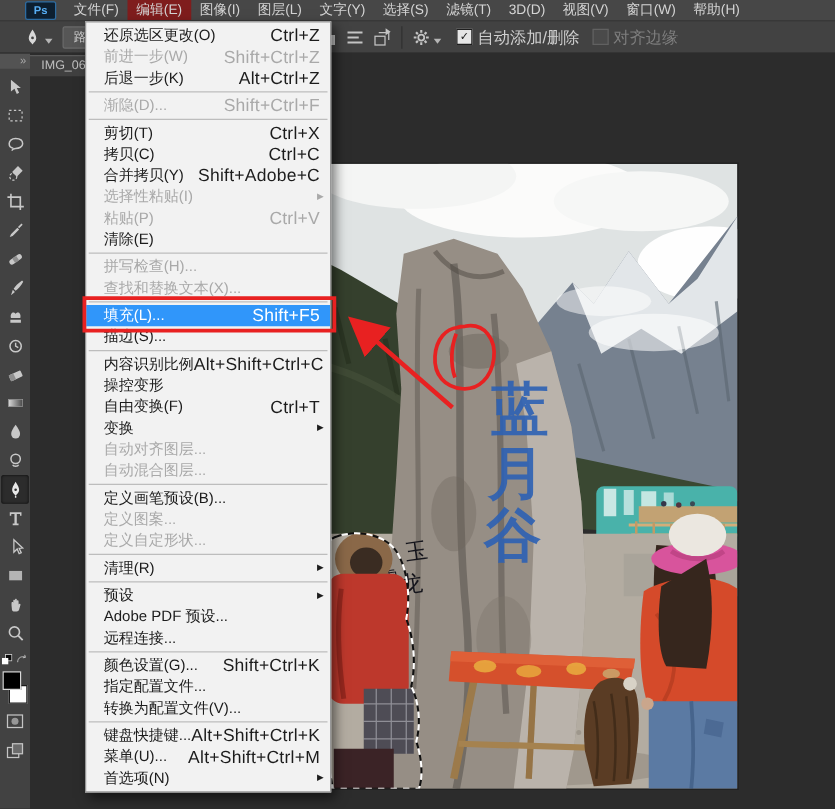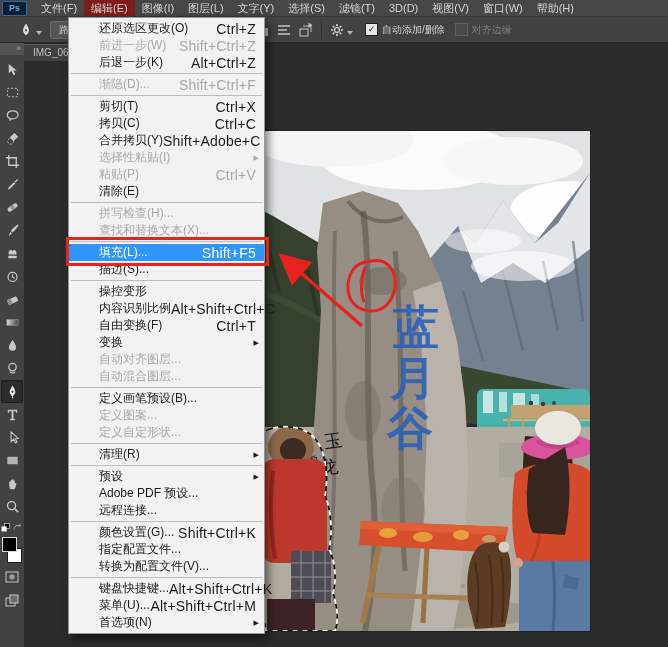--- a/index.html
+++ b/index.html
@@ -1,61 +1,61 @@
 <!DOCTYPE html>
 <html><head>
 <meta charset="utf-8">
 <style>
   html,body{margin:0;padding:0}
   body{position:relative;width:668px;height:647px;overflow:hidden;background:#2c2c2c;
        font-family:"Liberation Sans",sans-serif;cursor:default}
   
   .menubar{position:absolute;top:0;left:0;right:0;height:16px;background:#474747;
            border-bottom:1px solid #383838;display:flex;align-items:center;z-index:3}
-  .pslogo{width:23px;height:13px;margin:1px 7px 1px 2px;background:#0d1f30;border:1px solid #2d6ca2;
+  .pslogo{width:23px;height:13px;margin:1px 7px 1px 20px;background:#0d1f30;border:1px solid #2d6ca2;
           color:#57aef5;font-size:9px;font-weight:bold;display:flex;align-items:center;justify-content:center;border-radius:2px}
   .mb-items{display:flex;height:16px}
   .mb-item{color:#d4d4d4;font-size:11px;padding:0 7px;line-height:16px;white-space:nowrap}
   .mb-item.active{background:#7f1d1d}
   
   .optionsbar{position:absolute;top:17px;left:0;right:0;height:25px;background:#424242;
               border-bottom:1px solid #272727;display:flex;align-items:center;z-index:2}
   .ob-ico{width:16px;height:16px;flex:0 0 auto}
   .caret{width:0;height:0;border-left:3px solid transparent;border-right:3px solid transparent;
          border-top:4px solid #b5b5b5;margin:6px 2px 0 2px}
   .ob-btn{background:#565656;border:1px solid #6a6a6a;border-radius:2px;color:#cfcfcf;
           font-size:10px;padding:1px 8px;margin-left:6px;white-space:nowrap}
   .ob-sep{width:1px;height:18px;background:#303030;margin:0 7px}
   .ob-check{display:flex;align-items:center;margin-left:10px;white-space:nowrap}
   .cbox{width:11px;height:11px;background:#e6e6e6;border:1px solid #1e1e1e;font-size:9px;line-height:11px;
         text-align:center;color:#1e1e1e;margin-right:4px}
   .cbox.off{background:#4a4a4a;border-color:#616161;color:transparent}
-  .ob-label{font-size:10px;color:#cfcfcf}
+  .ob-label{font-size:13px;color:#cfcfcf}
   .ob-label.dim{color:#7e7e7e}
   
   .toolbar{position:absolute;top:43px;left:0;width:24px;bottom:0;background:#424242;z-index:2;
            display:flex;flex-direction:column;align-items:center}
   .tb-head{width:100%;height:12px;background:#535353;color:#a8a8a8;font-size:9px;line-height:11px;
            text-align:right;padding-right:3px;box-sizing:border-box;margin-bottom:3px}
   .tool{width:22px;height:23px;display:flex;align-items:center;justify-content:center;border-radius:2px}
   .tool.selected{background:#2c2c2c;box-shadow:inset 0 0 2px #000}
   .mini-row{width:22px;height:15px;display:flex;align-items:center;justify-content:space-between;margin-top:2px}
   .swatches{position:relative;width:22px;height:26px;margin-top:2px}
   .sw-bg{position:absolute;right:1px;bottom:0;width:13px;height:13px;background:#ffffff;border:1px solid #1c1c1c}
   .sw-fg{position:absolute;left:1px;top:0;width:13px;height:13px;background:#000000;border:1px solid #d9d9d9}
   
   .tab{position:absolute;left:24px;top:44px;height:16px;background:#404040;color:#bfbfbf;font-size:10px;
        line-height:16px;padding:0 26px 0 9px;z-index:1;border-right:1px solid #323232;border-top:1px solid #5a5a5a}
   
   .photo{position:absolute;left:213px;top:131px;width:377px;height:500px;z-index:1;outline:1px solid #222}
   
   .menu{position:absolute;left:68px;top:17px;width:197px;background:#f2f2f2;border:1px solid #979797;
         box-shadow:3px 4px 9px rgba(0,0,0,.55);z-index:5;padding:2px 0;box-sizing:border-box}
-  .mi{position:relative;height:17px;display:flex;align-items:flex-end;font-size:12px;color:#1c1c1c;
-      padding:0 8px 0 30px;white-space:nowrap}
+  .mi{position:relative;height:17px;display:flex;align-items:flex-start;font-size:12px;color:#1c1c1c;
+      padding:0 8px 0 14px;white-space:nowrap}
   .mi .sc{margin-left:auto;font-size:14px;letter-spacing:.2px}
   .mi.dis{color:#a9a9a9}
   .mi.hl{background:#3096fa;color:#fff}
   .mi .arr{position:absolute;right:5px;top:4.5px;font-size:7px;line-height:8px}
   .mi.ann::after{content:"";position:absolute;left:-3px;right:-5px;top:-7px;bottom:-5px;
                  border:3px solid #e82121;pointer-events:none;z-index:6}
   .msep{height:1px;background:#bdbdbd;margin:2px 2px}
   
   .overlay{position:absolute;left:0;top:0;width:668px;height:647px;z-index:8;pointer-events:none}
 </style>
@@ -435,25 +435,25 @@
     <div class="msep"></div>
     <div class="mi hl ann">
       <span class="lbl">填充(L)...</span>
       <span class="sc">Shift+F5</span>
     </div>
     <div class="mi">
       <span class="lbl">描边(S)...</span>
     </div>
     <div class="msep"></div>
     <div class="mi">
-      <span class="lbl">操控变形</span>
-    </div>
-    <div class="mi">
       <span class="lbl">内容识别比例</span>
       <span class="sc">Alt+Shift+Ctrl+C</span>
+    </div>
+    <div class="mi">
+      <span class="lbl">操控变形</span>
     </div>
     <div class="mi">
       <span class="lbl">自由变换(F)</span>
       <span class="sc">Ctrl+T</span>
     </div>
     <div class="mi">
       <span class="lbl">变换</span>
       <span class="arr">▶</span>
     </div>
     <div class="mi dis">

